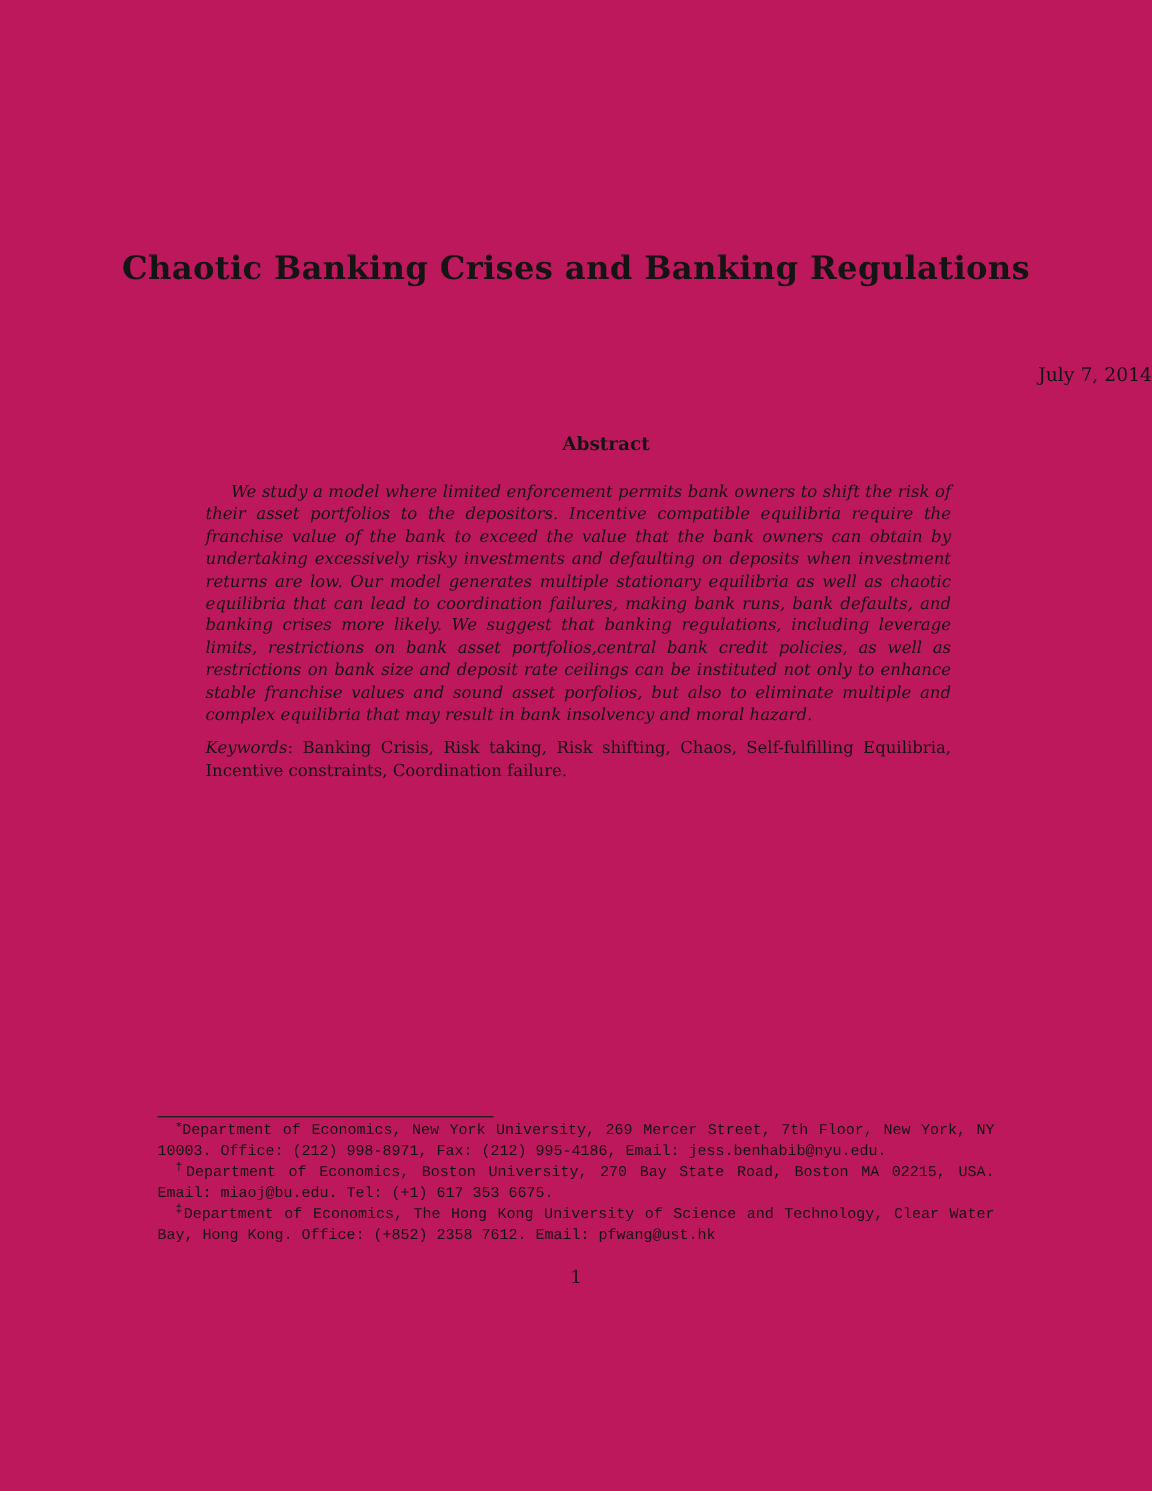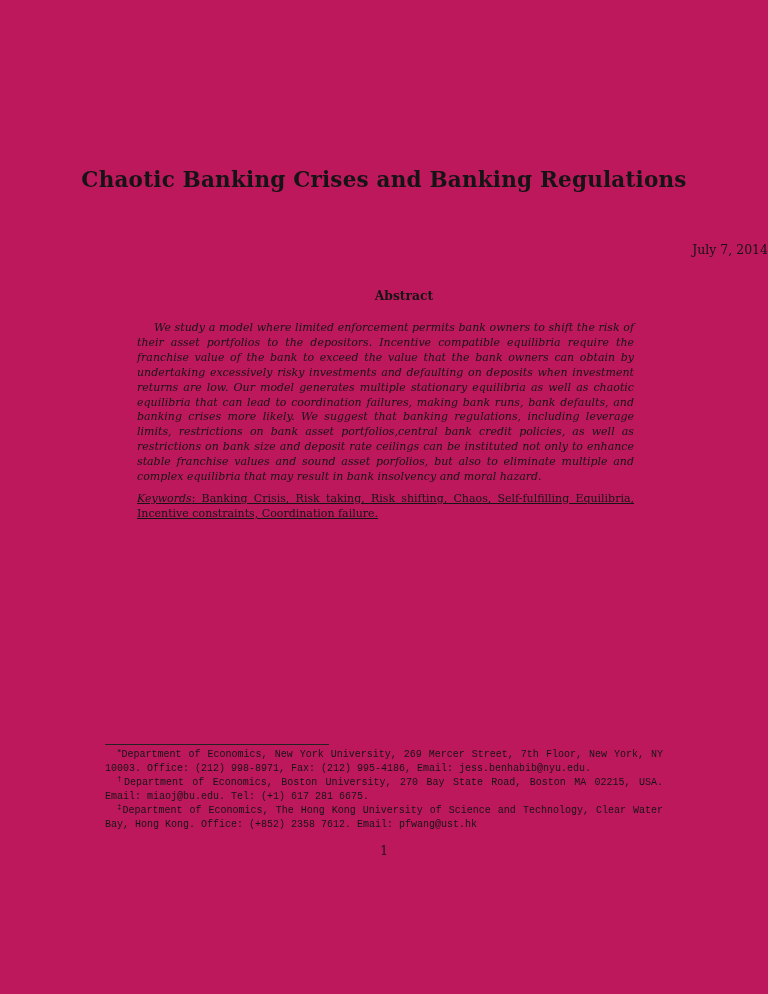--- a/index.html
+++ b/index.html
@@ -32,21 +32,21 @@
     position:absolute; top:288px; left:0; width:100%;
     text-align:center; font-size:12.3px; font-weight:700;padding-left:20px;
   }
   .abstract-body {
     position:absolute; top:310px; left:137px; width:497px;
     font-size:11px; line-height:14.9px;
     text-align:justify; text-indent:17px;font-style:italic;
   }
   .keywords-line {
     position:absolute; top:481px; left:137px; width:497px;
-    font-size:11px; line-height:14.9px; text-align:justify;text-decoration:underline;
+    font-size:11px; line-height:14.9px; text-align:justify;
   }
   .jel-line {
     position:absolute; top:517px; left:137px; width:497px;
     font-size:11px; line-height:14.9px;
   }
   .it { font-style:italic; }
   .footnote-rule {
     position:absolute; top:744px; left:105px; width:224px;
     border-top:1.2px solid #222; height:0;
   }
@@ -75,19 +75,19 @@
 
   <p class="abstract-body">We study a model where limited enforcement permits bank owners to shift the risk of their asset portfolios to the depositors. Incentive compatible equilibria require the franchise value of the bank to exceed the value that the bank owners can obtain by undertaking excessively risky investments and defaulting on deposits when investment returns are low. Our model generates multiple stationary equilibria as well as chaotic equilibria that can lead to coordination failures, making bank runs, bank defaults, and banking crises more likely. We suggest that banking regulations, including leverage limits, restrictions on bank asset portfolios,central bank credit policies, as well as restrictions on bank size and deposit rate ceilings can be instituted not only to enhance stable franchise values and sound asset porfolios, but also to eliminate multiple and complex equilibria that may result in bank insolvency and moral hazard.</p>
 
   <p class="keywords-line"><span class="it">Keywords</span><span>: Banking Crisis, Risk taking, Risk shifting, Chaos, Self-fulfilling Equilibria, Incentive constraints, Coordination failure.</span></p>
 
 
   <div class="footnote-rule"></div>
 
   <div class="footnotes">
     <p class="footnote"><sup>∗</sup><span>Department of Economics, New York University, 269 Mercer Street, 7th Floor, New York, NY 10003. Office: (212) 998-8971, Fax: (212) 995-4186, Email: jess.benhabib@nyu.edu.</span></p>
-    <p class="footnote"><sup>†</sup><span>Department of Economics, Boston University, 270 Bay State Road, Boston MA 02215, USA. Email: miaoj@bu.edu. Tel: (+1) 617 281 6675.</span></p>
+    <p class="footnote"><sup>†</sup><span>Department of Economics, Boston University, 270 Bay State Road, Boston MA 02215, USA. Email: miaoj@bu.edu. Tel: (+1) 617 353 6675.</span></p>
     <p class="footnote"><sup>‡</sup><span>Department of Economics, The Hong Kong University of Science and Technology, Clear Water Bay, Hong Kong. Office: (+852) 2358 7612. Email: pfwang@ust.hk</span></p>
   </div>
 
   <div class="page-number">1</div>
 
 </div>
 
 </body></html>

